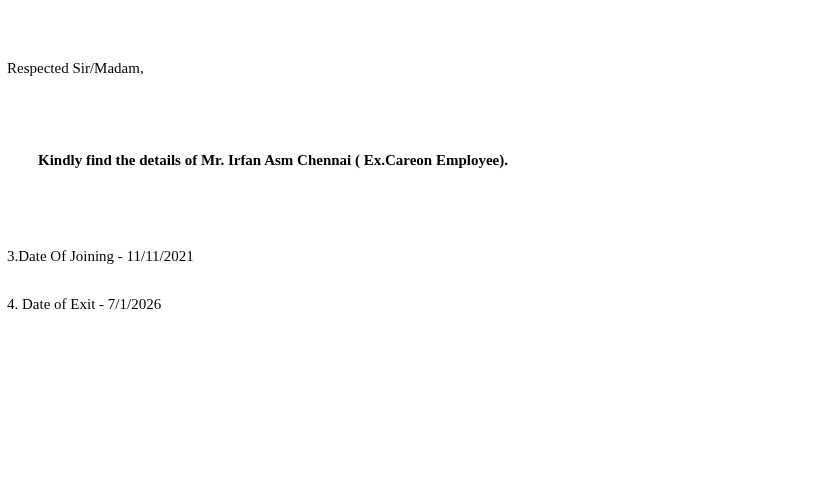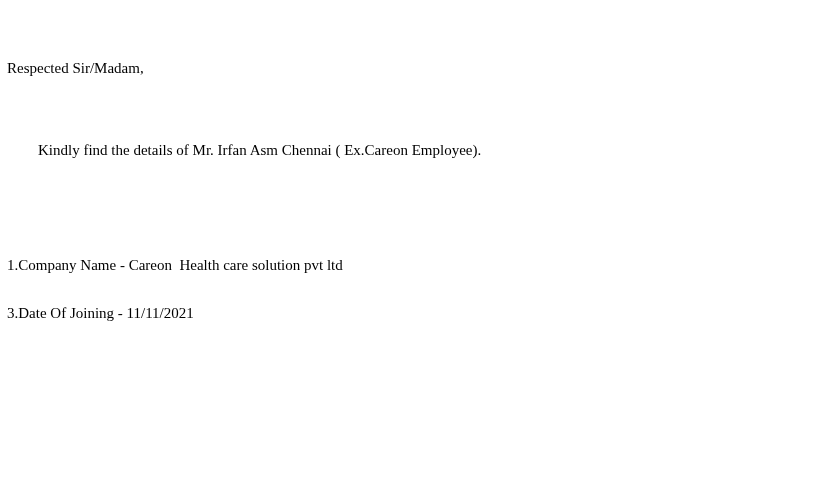--- a/index.html
+++ b/index.html
@@ -17,39 +17,39 @@
     font-size: 15px;
     line-height: 16px;
     color: #000000;
     padding: 12px 8px 0 7px;
     white-space: pre-wrap;
   }
   .line {
     min-height: 16px;
   }
   .greeting {
-    margin-bottom: 18px;
+    margin-bottom: 28px;
   }
   .intro {
     text-indent: 31px;
-    margin-bottom: 19px;
+    font-weight: bold;
   }
 </style>
 </head>
 <body>
 
 <div class="doc">
 
   <div class="line greeting">Respected Sir/Madam,</div>
 
   <div class="line intro">Kindly find the details of Mr. Irfan Asm Chennai ( Ex.Careon Employee).</div>
 
   <div>
-    <div class="line">1.Company Name - Careon  Health care solution pvt ltd</div>
     <div class="line">3.Date Of Joining - 11/11/2021</div>
+    <div class="line">4. Date of Exit - 7/1/2026</div>
     
     
     
     
     
     
     
     
     
     

